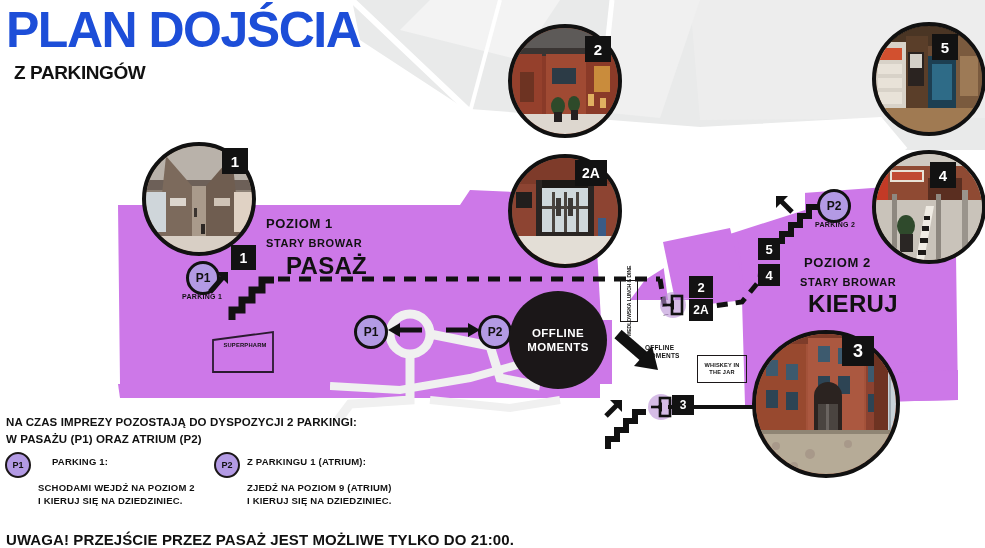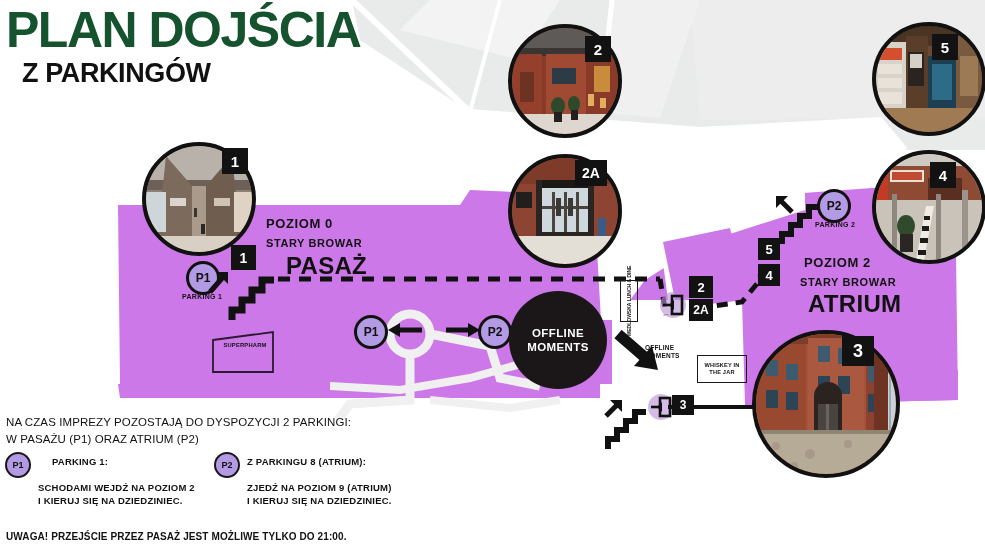--- a/index.html
+++ b/index.html
@@ -5,22 +5,22 @@
   html,body{margin:0;padding:0;background:#fff;}
   body{
     font-family:"Liberation Sans", sans-serif;
     width:985px;height:548px;overflow:hidden;position:relative;
     -webkit-font-smoothing:antialiased;
   }
   #stage{position:absolute;left:0;top:0;width:985px;height:548px;overflow:hidden;background:#ffffff;}
 
   
   .title-wrap{position:absolute;left:6px;top:4px;z-index:40;}
-  .title1{font-size:50px;font-weight:bold;letter-spacing:-1.5px;color:#14532d;line-height:52px;margin:0;}
-  .title2{font-size:27px;font-weight:bold;letter-spacing:-0.4px;color:#111;line-height:30px;margin:16px;margin-top:2px;}
+  .title1{font-size:50px;font-weight:bold;letter-spacing:-1.5px;color:#1d4ed8;line-height:52px;margin:0;}
+  .title2{font-size:19px;font-weight:bold;letter-spacing:-0.4px;color:#111;line-height:30px;margin:8px;margin-top:2px;}
 
   
   .lbl{position:absolute;color:#111;font-weight:bold;z-index:28;white-space:nowrap;}
   .lbl-poziom{font-size:13px;letter-spacing:.6px;}
   .lbl-brow{font-size:11px;letter-spacing:.6px;}
   .lbl-big{font-size:24px;letter-spacing:.3px;}
   .park-lbl{position:absolute;font-size:9px;font-weight:bold;color:#111;letter-spacing:.4px;line-height:12px;z-index:12;}
 
   
   .nbadge{position:absolute;background:#121212;color:#fff;font-weight:bold;
@@ -43,28 +43,28 @@
            display:flex;align-items:center;justify-content:center;text-align:center;}
   .offcirc span{color:#fff;font-weight:bold;font-size:11.5px;line-height:14px;letter-spacing:.4px;}
 
   
   .storebox{position:absolute;border:1.6px solid #1b1718;display:flex;align-items:center;
             justify-content:center;text-align:center;z-index:29;}
   .storebox span{font-size:5.6px;font-weight:bold;color:#111;letter-spacing:.2px;line-height:7px;}
   .vertbox{position:absolute;border:1.6px solid #1b1718;z-index:29;}
   .vertbox span{position:absolute;left:50%;top:50%;transform:translate(-50%,-50%) rotate(-90deg);
                 font-size:5px;font-weight:bold;color:#111;line-height:6px;white-space:nowrap;}
-  .legend-head{position:absolute;left:6px;top:414px;font-size:11.5px;font-weight:normal;color:#111;
+  .legend-head{position:absolute;left:6px;top:414px;font-size:11.5px;font-weight:bold;color:#111;
                line-height:17px;letter-spacing:.1px;z-index:40;}
   .lg-circ{position:absolute;width:22px;height:22px;border-radius:50%;background:#b39ae4;
            border:2.5px solid #1b1718;display:flex;align-items:center;justify-content:center;
            font-size:9px;font-weight:bold;color:#111;z-index:40;}
   .lg-t1{position:absolute;font-size:9.5px;font-weight:bold;color:#111;letter-spacing:.2px;z-index:40;}
   .lg-t2{position:absolute;font-size:9.5px;font-weight:bold;color:#111;line-height:13px;letter-spacing:.2px;z-index:40;}
-  .foot{position:absolute;left:6px;top:531px;font-size:10px;font-weight:bold;color:#111;letter-spacing:.1px;z-index:40;}
+  .foot{position:absolute;left:6px;top:531px;font-size:15px;font-weight:bold;color:#111;letter-spacing:.1px;z-index:40;}
 
   
   .svgl{position:absolute;z-index:31;}
   .svgl2{position:absolute;z-index:14;}
   .dotline{position:absolute;z-index:27;}
 
   .roundpt{position:absolute;z-index:13;}
 </style>
 </head>
 <body>
@@ -120,27 +120,27 @@
   <div class="title-wrap">
     <div class="title1">PLAN DOJŚCIA</div>
     <div class="title2">Z PARKINGÓW</div>
   </div>
 
   <div class="park-lbl" style="left:682px;top:60px;">
     <div>PARK</div>
     <div>DĄBROWSKIEGO</div>
   </div>
 
-  <div class="lbl lbl-poziom" style="left:266px;top:216px;">POZIOM 0</div>
+  <div class="lbl lbl-poziom" style="left:266px;top:216px;">POZIOM 1</div>
   <div class="lbl lbl-brow" style="left:266px;top:237px;">STARY BROWAR</div>
   <div class="lbl lbl-big" style="left:286px;top:252px;">PASAŻ</div>
 
   <div class="lbl lbl-poziom" style="left:804px;top:255px;">POZIOM 2</div>
   <div class="lbl lbl-brow" style="left:800px;top:276px;">STARY BROWAR</div>
-  <div class="lbl lbl-big" style="left:808px;top:290px;">ATRIUM</div>
+  <div class="lbl lbl-big" style="left:808px;top:290px;">KIERUJ</div>
 
   <svg class="dotline" style="left:180px;top:255px;width:520px;height:70px;">
     <line x1="98" y1="24" x2="480" y2="24" stroke="#111" stroke-width="5" stroke-dasharray="12 9"></line>
     <line x1="480" y1="24" x2="486" y2="60" stroke="#111" stroke-width="5" stroke-dasharray="10 8"></line>
   </svg>
 
   <svg class="dotline" style="left:690px;top:240px;width:120px;height:80px;">
     <path d="M8,68 L52,62 L70,40 L72,12" stroke="#111" stroke-width="5" fill="none" stroke-dasharray="11 8"></path>
   </svg>
 
@@ -424,21 +424,21 @@
   </div>
   <div class="lg-t1" style="left:52px;top:456px;">PARKING 1:</div>
   <div class="lg-t2" style="left:38px;top:481px;">
     <div>SCHODAMI WEJDŹ NA POZIOM 2</div>
     <div>I KIERUJ SIĘ NA DZIEDZINIEC.</div>
   </div>
 
   <div class="lg-circ" style="left:214px;top:452px;">
     <span>P2</span>
   </div>
-  <div class="lg-t1" style="left:247px;top:456px;">Z PARKINGU 8 (ATRIUM):</div>
+  <div class="lg-t1" style="left:247px;top:456px;">Z PARKINGU 1 (ATRIUM):</div>
   <div class="lg-t2" style="left:247px;top:481px;">
     <div>ZJEDŹ NA POZIOM 9 (ATRIUM)</div>
     <div>I KIERUJ SIĘ NA DZIEDZINIEC.</div>
   </div>
 
   <div class="foot">UWAGA! PRZEJŚCIE PRZEZ PASAŻ JEST MOŻLIWE TYLKO DO 21:00.</div>
 
 </div>
 
 </body></html>

